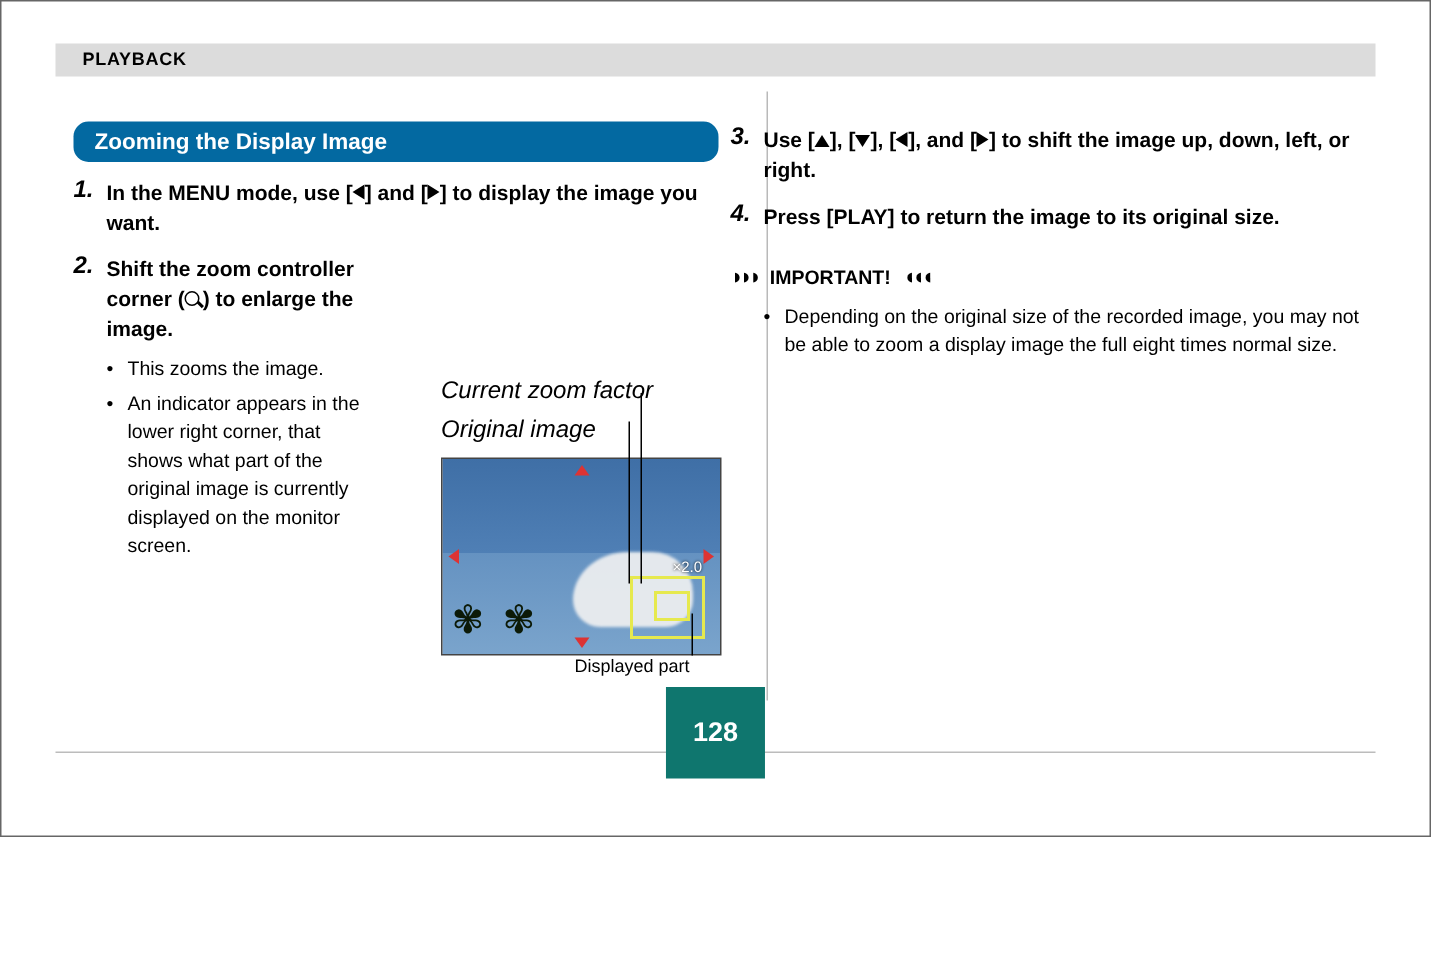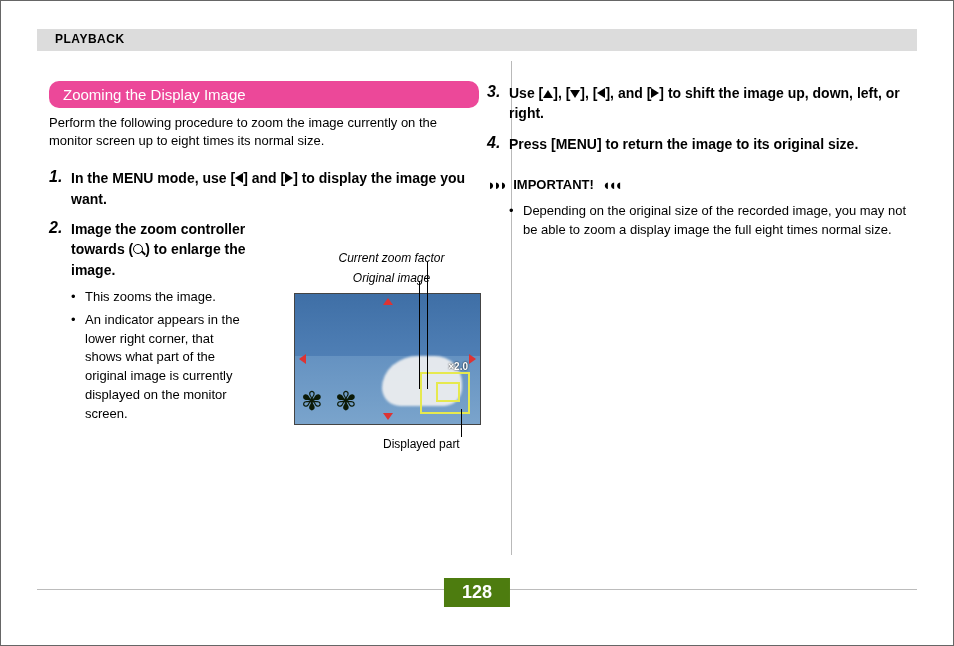--- a/index.html
+++ b/index.html
@@ -1,24 +1,24 @@
 <!DOCTYPE html>
 <html><head>
 <meta charset="utf-8">
 <style>
   html,body{margin:0;padding:0;background:#fff;font-family:Helvetica,Arial,sans-serif;color:#000}
-  .page{position:relative;width:954px;height:646px;box-sizing:border-box;border:1px solid #666;overflow:hidden}
+  .page{position:relative;width:954px;height:558px;box-sizing:border-box;border:1px solid #666;overflow:hidden}
   .chapter-bar{position:absolute;left:36px;right:36px;top:28px;background:#dcdcdc;height:22px}
   .chapter-label{position:absolute;left:18px;top:3px;font-size:12px;font-weight:bold;letter-spacing:.5px}
   .columns{position:absolute;left:48px;right:36px;top:60px;bottom:80px}
   .col{position:absolute;top:0;bottom:0;width:430px}
   .col-left{left:0}
   .col-right{right:0}
   .divider{position:absolute;left:462px;top:0;bottom:10px;width:1px;background:#b9b9b9}
-  .section-title{background:#ec4899;color:#fff;border-radius:10px;padding:5px 14px;font-size:15px;font-weight:normal;margin:20px 0 6px 0;display:block}
+  .section-title{background:#0369a1;color:#fff;border-radius:10px;padding:5px 14px;font-size:15px;font-weight:bold;margin:20px 0 6px 0;display:block}
   .intro{font-size:13px;line-height:1.4;margin:6px 0 18px 0}
   .step{display:flex;font-size:14px;margin:10px 0}
   .step-num{font-style:italic;font-weight:bold;min-width:22px;font-size:16px}
   .step-body{flex:1}
   .step-text{font-weight:bold;line-height:1.45}
   .sub-list{margin:8px 0 0 0;padding:0;list-style:none}
   .sub-list li{display:flex;font-size:13px;line-height:1.45;margin:4px 0}
   .sub-list li::before{content:"•";min-width:14px}
   .important-row{display:flex;align-items:center;gap:8px;margin:22px 0 8px 0;font-weight:bold;font-size:13px}
   .bullets-right,.bullets-left{letter-spacing:-3px;font-size:15px}
@@ -27,74 +27,73 @@
   .note-list li::before{content:"•";min-width:14px}
   .tri{display:inline-block;width:0;height:0;border-style:solid;vertical-align:baseline}
   .tri-right{border-width:5px 0 5px 8px;border-color:transparent transparent transparent #000}
   .tri-left{border-width:5px 8px 5px 0;border-color:transparent #000 transparent transparent}
   .tri-up{border-width:0 5px 8px 5px;border-color:transparent transparent #000 transparent}
   .tri-down{border-width:8px 5px 0 5px;border-color:#000 transparent transparent transparent}
   .mag{display:inline-block;position:relative;width:12px;height:12px;vertical-align:-2px}
   .mag::before{content:"";position:absolute;left:0;top:0;width:8px;height:8px;border:1.5px solid #000;border-radius:50%}
   .mag::after{content:"";position:absolute;left:8px;top:8px;width:5px;height:2px;background:#000;transform:rotate(45deg)}
   .footer-rule{position:absolute;left:36px;right:36px;bottom:55px;height:1px;background:#bcbcbc}
-  .page-num{position:absolute;left:50%;transform:translateX(-50%);bottom:38px;background:#4d7c0f;color:#fff;font-weight:bold;font-size:18px;padding:4px 18px}
+  .page-num{position:absolute;left:50%;transform:translateX(-50%);bottom:38px;background:#0f766e;color:#fff;font-weight:bold;font-size:18px;padding:20px 18px}
   
   .figure{position:absolute;left:245px;top:188px;width:195px}
-  .fig-label{font-style:italic;font-size:12px;text-align:center;margin:0;line-height:1.5}
+  .fig-label{font-style:italic;font-size:16px;text-align:left;margin:0;line-height:1.5}
   .fig-label2{margin-top:2px}
   .shot{position:relative;width:185px;height:130px;margin-top:6px;background:linear-gradient(#3f6fa6 0%,#4f7fb5 48%,#6592c1 48%,#7aa4cc 100%);border:1px solid #444}
   .cloud{position:absolute;right:18px;bottom:18px;width:80px;height:50px;background:#f2f2f2;border-radius:40px 30px 20px 20px/35px 30px 20px 20px;filter:blur(1px);opacity:.9}
   .palm{position:absolute;bottom:2px;width:22px;height:34px;color:#0c1a07;font-size:26px;line-height:26px}
   .palm1{left:6px}
   .palm2{left:40px}
   .tri-ind{position:absolute;width:0;height:0;border-style:solid}
   .ind-top{left:88px;top:4px;border-width:0 5px 7px 5px;border-color:transparent transparent #d33 transparent}
   .ind-left{left:4px;top:60px;border-width:5px 7px 5px 0;border-color:transparent #d33 transparent transparent}
   .ind-right{right:4px;top:60px;border-width:5px 0 5px 7px;border-color:transparent transparent transparent #d33}
   .ind-bot{left:88px;bottom:4px;border-width:7px 5px 0 5px;border-color:#d33 transparent transparent transparent}
   .zoom-box{position:absolute;right:10px;bottom:10px;width:46px;height:38px;border:2px solid #e6e94e}
   .zoom-inner{position:absolute;right:8px;top:8px;width:20px;height:16px;border:2px solid #e6e94e}
-  .zoom-text{position:absolute;right:12px;bottom:52px;font-size:10px;font-weight:bold;color:#fff;text-shadow:0 0 2px #000}
+  .zoom-text{position:absolute;right:12px;bottom:52px;font-size:10px;font-weight:normal;color:#fff;text-shadow:0 0 2px #000}
   .lead{position:absolute;width:1px;background:#000}
   .lead1{left:378px;top:201px;height:127px}
   .lead2{left:370px;top:220px;height:108px}
   .lead3{left:412px;top:348px;height:28px}
   .fig-label3{position:absolute;left:334px;top:376px;font-size:12px}
 </style>
 </head>
 <body>
 
 <div class="page">
 
   <div class="chapter-bar">
     <div class="chapter-label">PLAYBACK</div>
   </div>
 
   <div class="columns">
     <div class="divider"></div>
 
     <div class="col col-left">
       <span class="section-title">Zooming the Display Image</span>
-      <div class="intro">Perform the following procedure to zoom the image currently on the monitor screen up to eight times its normal size.</div>
 
       <div class="step">
         <div class="step-num">1.</div>
         <div class="step-body">
           <span class="step-text">
             <span>In the MENU mode, use [</span><span class="tri tri-left"></span><span>] and [</span><span class="tri tri-right"></span><span>] to display the image you want.</span>
           </span>
         </div>
       </div>
 
       <div class="step" style="width:200px">
         <div class="step-num">2.</div>
         <div class="step-body">
           <span class="step-text">
-            <span>Image the zoom controller towards (</span><span class="mag"></span><span>) to enlarge the image.</span>
+            <span>Shift the zoom controller corner (</span><span class="mag"></span><span>) to enlarge the image.</span>
           </span>
           <ul class="sub-list">
             <li>
                 <span>This zooms the image.</span>
               </li>
             <li>
                 <span>An indicator appears in the lower right corner, that shows what part of the original image is currently displayed on the monitor screen.</span>
               </li>
           </ul>
         </div>
@@ -129,21 +128,21 @@
         <div class="step-body">
           <span class="step-text">
             <span>Use [</span><span class="tri tri-up"></span><span>], [</span><span class="tri tri-down"></span><span>], [</span><span class="tri tri-left"></span><span>], and [</span><span class="tri tri-right"></span><span>] to shift the image up, down, left, or right.</span>
           </span>
         </div>
       </div>
 
       <div class="step">
         <div class="step-num">4.</div>
         <div class="step-body">
-          <span class="step-text">Press [MENU] to return the image to its original size.</span>
+          <span class="step-text">Press [PLAY] to return the image to its original size.</span>
         </div>
       </div>
 
       <div class="important-row">
         <span class="bullets-right">◗◗◗</span>
         <span>IMPORTANT!</span>
         <span class="bullets-left">◖◖◖</span>
       </div>
       <ul class="note-list">
         <li>

